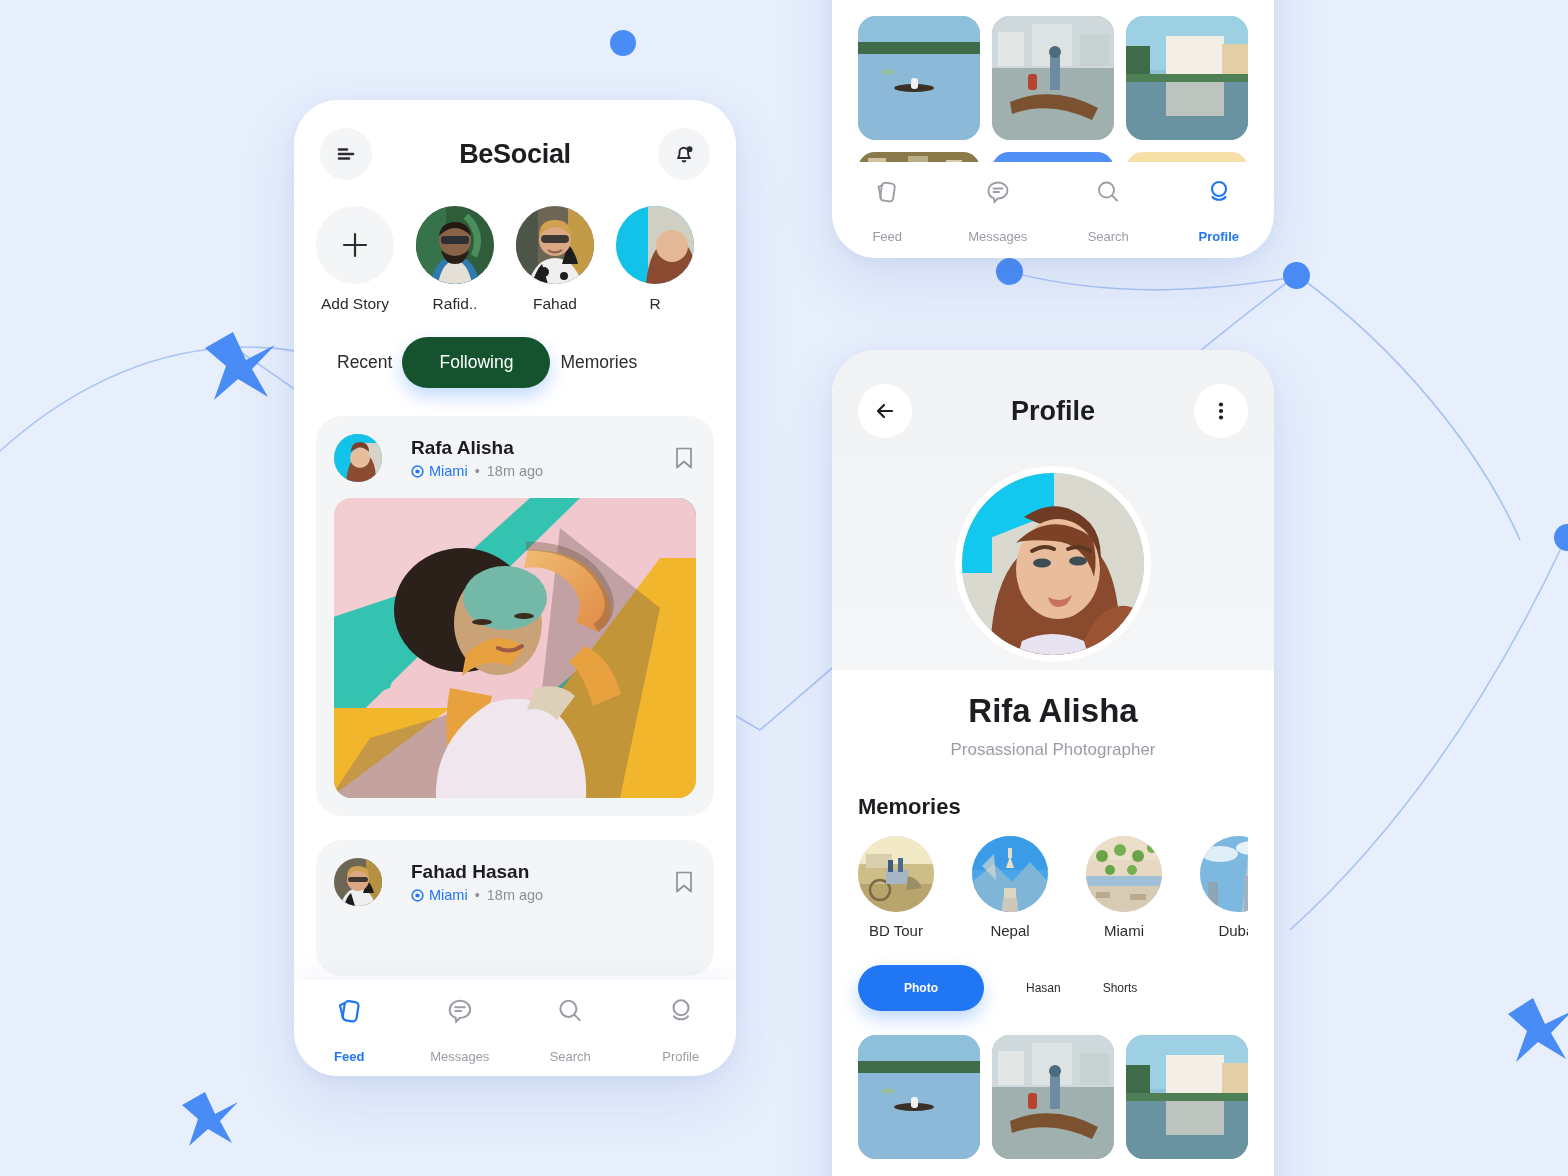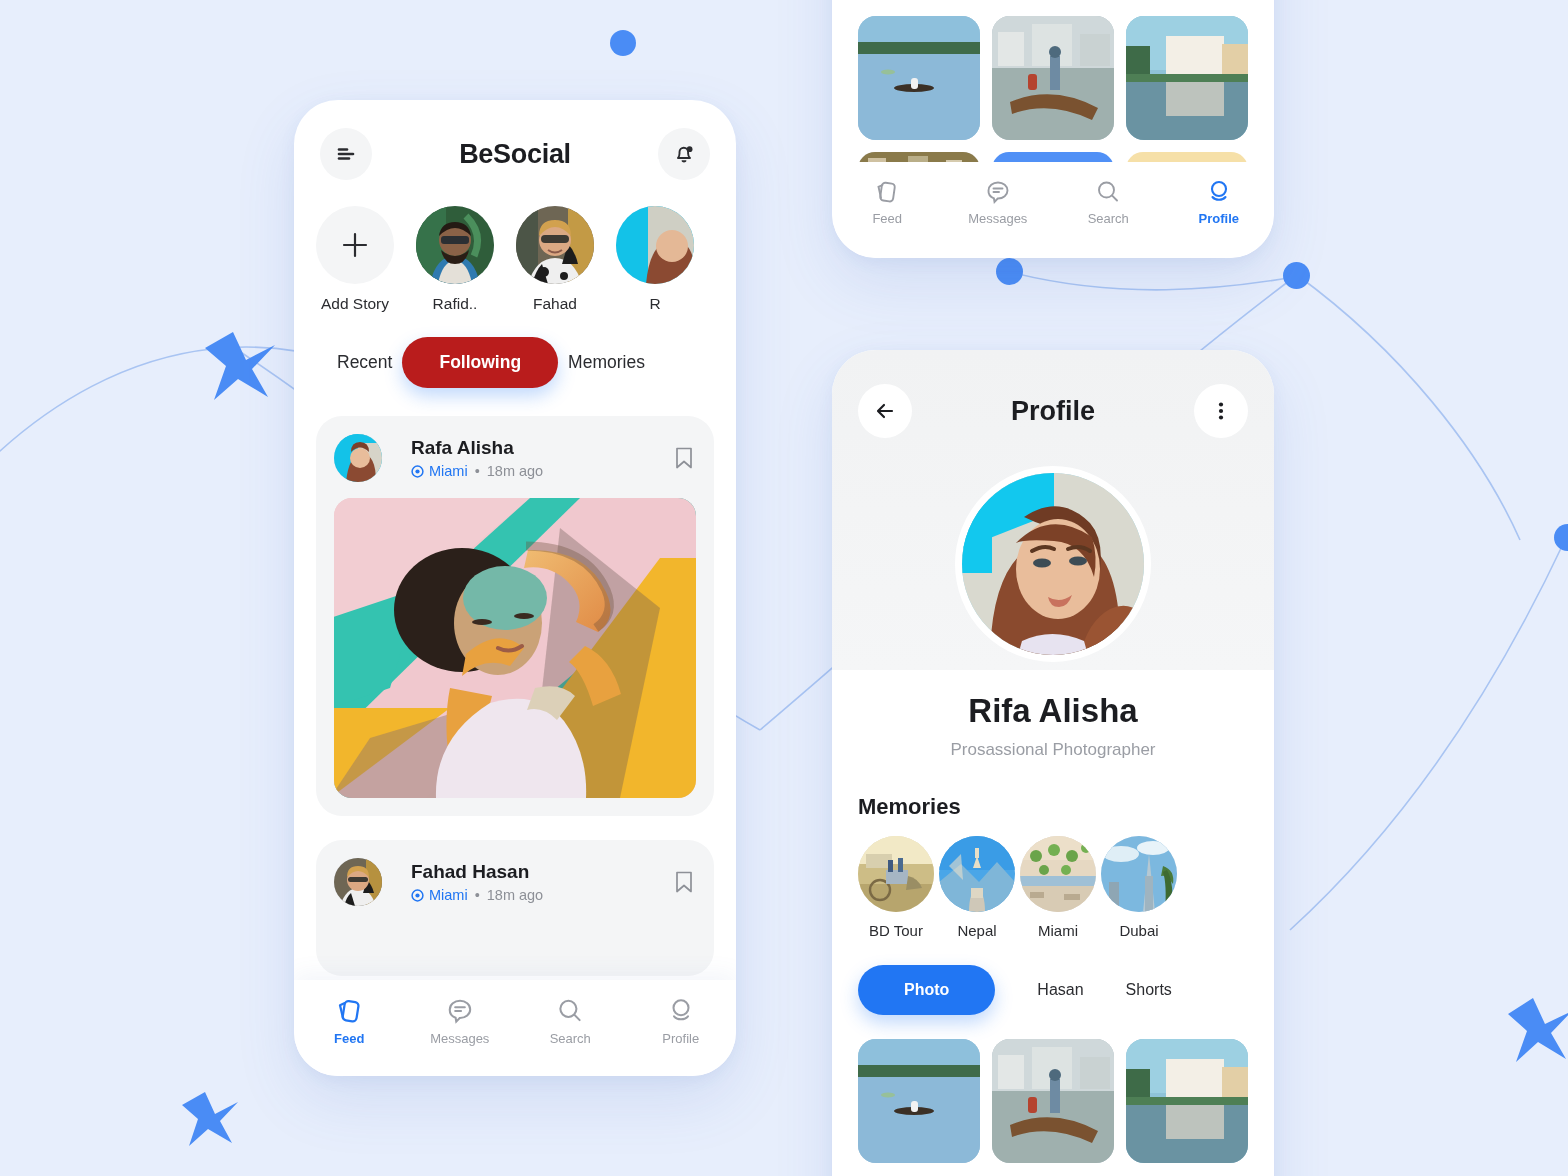--- a/index.html
+++ b/index.html
@@ -65,21 +65,21 @@
 
   .seg {
     display: flex; align-items: center; justify-content: flex-start;
     padding: 24px 22px 0 22px;
     margin-left: 11px;
   }
   .seg-item {
     font-size: 17.5px; color: #2b2c30; padding: 14px 10px; border-radius: 30px;
   }
   .seg-item.active {
-    background: #b91c1c; color: #fff; font-weight: 700; padding: 15px 37px;
+    background: #14532d; color: #fff; font-weight: 400; padding: 15px 37px;
     box-shadow: 0 8px 18px rgba(33,118,243,0.28);
   }
 
   .post {
     margin: 28px 22px 0 22px; background: #f4f5f6; border-radius: 26px;
     padding: 18px; 
   }
   .post-hd { display: flex; align-items: center; gap: 29px; }
   .post-av { width: 48px; height: 48px; border-radius: 50%; overflow: hidden; flex:0 0 auto; background:#cfd6e2;}
   .post-meta { flex: 1 1 auto; min-width: 0; }
@@ -88,21 +88,21 @@
   .post-loc { color: #2176f3; display: flex; align-items: center; gap: 5px; }
   .post-img { margin-top: 16px; width: 100%; height: 300px; border-radius: 18px; overflow: hidden; position: relative; }
 
   .tabbar {
     position: absolute; left: 0; right: 0; bottom: 0; height: 96px;
     background: #fff; display: flex; align-items: flex-start;
     justify-content: space-around; padding-top: 16px;
     box-shadow: 0 -6px 22px rgba(90,120,180,0.07);
   }
   .tab { text-align: center; width: 88px; }
-  .tab-lbl { font-size: 13px; color: #9a9da4; margin-top: 5px; }
+  .tab-lbl { font-size: 13px; color: #9a9da4; margin-top: 23px; }
   .tab.active .tab-lbl { color: #2176f3; font-weight: bold; }
 
   
   .pf-top {
     background: linear-gradient(180deg,#f1f2f3 0%, #f5f6f7 100%);
     padding: 34px 26px 0 26px; position: relative;
   }
   .pf-hdr { display: flex; align-items: center; justify-content: space-between; }
   .circ-btn-w {
     width: 54px; height: 54px; border-radius: 50%; background: #fff;
@@ -111,26 +111,26 @@
   .pf-title { font-size: 27px; font-weight: bold; color: #1c1d21; }
   .pf-avatar-wrap { display: flex; justify-content: center; margin-top: 28px; padding-bottom: 8px;}
   .pf-avatar {
     width: 196px; height: 196px; border-radius: 50%; overflow: hidden;
     border: 7px solid #fff; background:#9fd8e8;
   }
   .pf-body { background: #fff; padding: 0 26px; }
   .pf-name { text-align: center; font-size: 33px; font-weight: bold; color: #1c1d21; margin-top: 22px; }
   .pf-role { text-align: center; font-size: 17px; color: #9a9da4; margin-top: 10px; }
   .pf-sec { font-size: 22px; font-weight: bold; color: #1c1d21; margin-top: 34px; }
-  .mem-row { display: flex; gap: 5px; margin-top: 16px; overflow: hidden; }
+  .mem-row { display: flex; gap: 38px; margin-top: 16px; overflow: hidden; }
   .mem { width: 76px; flex: 0 0 auto; text-align: center; }
   .mem-img { width: 76px; height: 76px; border-radius: 50%; overflow: hidden; background:#dfe4ec;}
   .mem-lbl { font-size: 15px; color: #2b2c30; margin-top: 10px; white-space: nowrap; }
   .pf-seg { display: flex; align-items: center; gap: 42px; margin-top: 26px; }
-  .pf-seg-item { font-size: 16px; color: #2b2c30; }
+  .pf-seg-item { font-size: 12px; color: #2b2c30; }
   .pf-seg-item.active {
     background: #2176f3; color: #fff; font-weight: 600;
     padding: 16px 46px; border-radius: 32px;
     box-shadow: 0 8px 18px rgba(33,118,243,0.28);
   }
   .grid { display: grid; grid-template-columns: repeat(3, 1fr); gap: 12px; margin-top: 24px; }
   .cell { width: 100%; height: 124px; border-radius: 18px; overflow: hidden; background:#dfe4ec; }
 
   
   .top-grid { padding: 0 26px; }

